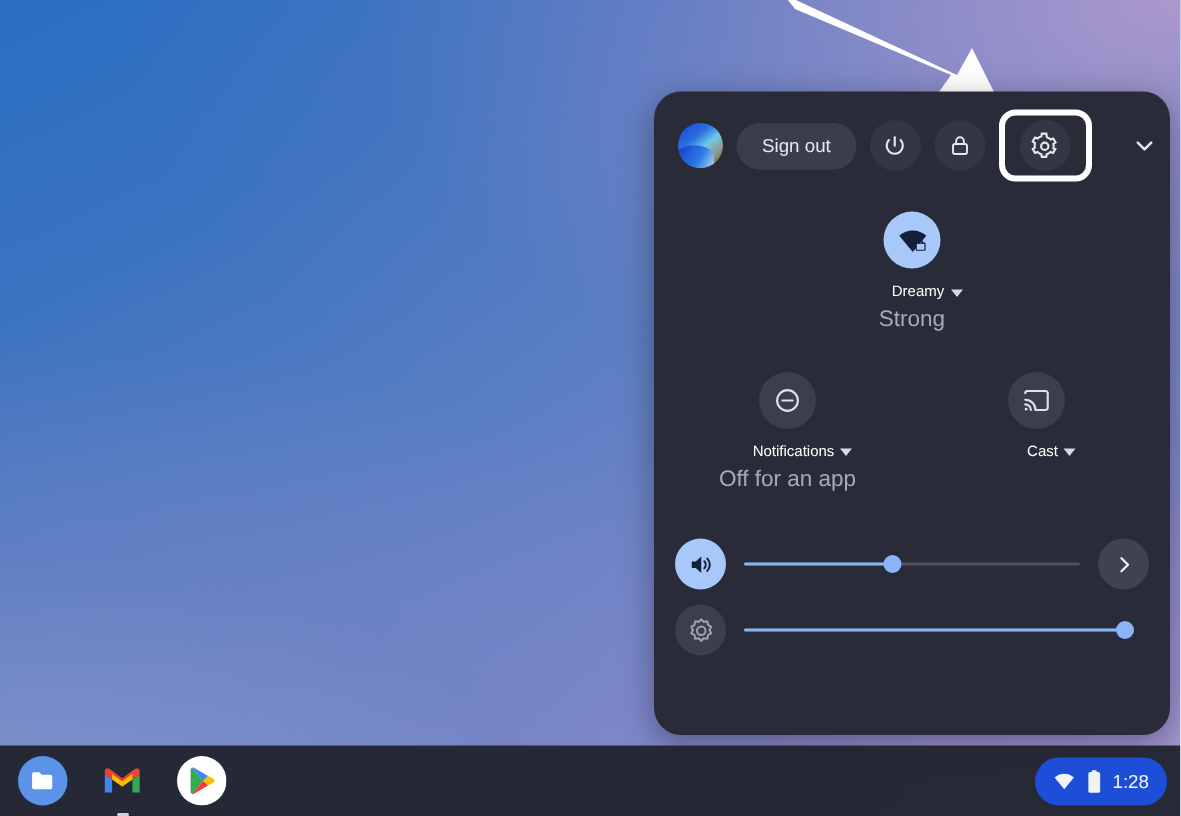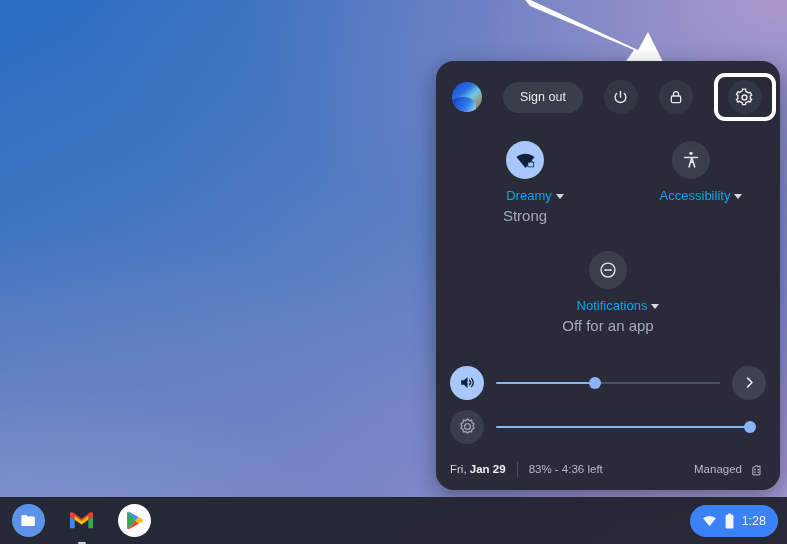--- a/index.html
+++ b/index.html
@@ -27,21 +27,21 @@
     width:344px; height:429px;
     background:#292c38;
     border-radius:18px;
     box-shadow:0 6px 22px rgba(0,0,0,0.35);
     overflow:hidden;
   }
 
   
   .qs-header {
     display:flex; align-items:center;
-    height:72px; padding:0 12px 0 16px; gap:21px;
+    height:72px; padding:0 12px 0 16px; gap:9px;
   }
   .avatar {
     width:30px; height:30px; border-radius:50%;
     background:linear-gradient(140deg,#1840d8 0%,#2b6fe0 35%,#6fc8e8 55%,#8d9a86 75%,#6b5a47 100%);
     flex:none; overflow:hidden; position:relative;
   }
   .avatar::after{
     content:""; position:absolute; left:-2px; bottom:-3px;
     width:26px; height:18px; border-radius:50% 50% 40% 60%;
     background:linear-gradient(120deg,#1033c9,#2f7de6 60%,#bfe3f2);
@@ -75,21 +75,21 @@
     cursor:pointer; padding:4px 0;
   }
   .tile-circle {
     width:38px; height:38px; border-radius:50%;
     display:flex; align-items:center; justify-content:center;
     margin-bottom:10px; position:relative;
   }
   .tile-circle.on  { background:#a8c7fa; color:#12203a; }
   .tile-circle.off { background:#3b3e4b; color:#dfe1ea; }
   .tile-label {
-    font-size:13px; color:#0ea5e9; display:flex; align-items:center; gap:4px;
+    font-size:10px; color:#ffffff; display:flex; align-items:center; gap:4px;
     line-height:1.1; white-space:nowrap;padding-left:20px;
   }
   .tile-sub { font-size:15px; color:#a6a9b6; margin-top:5px; line-height:1.1; }
   .caret {
     width:0; height:0; border-left:4px solid transparent; border-right:4px solid transparent;
     border-top:5px solid #d7d9e2; display:inline-block; margin-top:1px;
   }
 
   
   .slider-row { display:flex; align-items:center; padding:0 14px; height:48px; gap:12px; }
@@ -134,21 +134,21 @@
   }
   .shelf-apps { display:flex; align-items:center; gap:20px; padding-left:12px; }
   .app-icon { width:33px; height:33px; border-radius:50%; cursor:pointer; position:relative;
               display:flex; align-items:center; justify-content:center; }
   .app-icon.files { background:#5b93e8; }
   .dot-ind { position:absolute; bottom:-7px; left:50%; transform:translateX(-50%);
              width:8px; height:2.5px; border-radius:2px; background:#cfd2dc; }
   .tray {
     position:absolute; right:9px; top:50%; transform:translateY(-50%);
     height:32px; padding:0 12px; border-radius:16px;
-    background:#3b82f6; display:flex; align-items:center; gap:7px;
+    background:#1d4ed8; display:flex; align-items:center; gap:7px;
     color:#f2f3f8; font-size:12.5px; cursor:pointer;
   }
 </style>
 </head>
 <body>
 
 <div id="screen">
 
   <svg id="arrow" viewBox="0 0 170 80">
     <path d="M6 2 L122 56 L132 38 L150 74 L108 70 L118 56 L14 12 Z" fill="#ffffff"></path>
@@ -205,52 +205,54 @@
           </svg>
         </div>
         <div class="tile-label">
           <span>Dreamy</span>
           <i class="caret"></i>
         </div>
         <div class="tile-sub">Strong</div>
       </div>
 
 
-      <div class="tile">
-        <div class="tile-circle off">
-          <svg width="20" height="20" viewBox="0 0 24 24" fill="currentColor">
-            <circle cx="12" cy="4" r="2"></circle>
-            <path d="M3.5 8 h17 v1.8 h-6.3 l1.6 5 1.8 6 -1.9 .6 -1.7-5.7 h-1.9 l-1.7 5.7 -1.9-.6 1.8-6 1.6-5 H3.5 Z"></path>
-          </svg>
-        </div>
-        <div class="tile-label">
-          <span>Accessibility</span>
-          <i class="caret"></i>
-        </div>
-        <div class="tile-sub"></div>
-      </div>
     </div>
 
     <div class="tiles row2">
 
       <div class="tile">
         <div class="tile-circle off">
           <svg width="20" height="20" viewBox="0 0 24 24" fill="none" stroke="currentColor" stroke-width="1.7">
             <circle cx="12" cy="12" r="8.3"></circle>
             <path d="M7.9 12 h8.2" stroke-linecap="round"></path>
           </svg>
         </div>
         <div class="tile-label">
           <span>Notifications</span>
           <i class="caret"></i>
         </div>
         <div class="tile-sub">Off for an app</div>
       </div>
 
 
+      <div class="tile">
+        <div class="tile-circle off">
+          <svg width="20" height="20" viewBox="0 0 24 24" fill="none" stroke="currentColor" stroke-width="1.7" stroke-linecap="round">
+            <path d="M3 6.2 a1.8 1.8 0 0 1 1.8-1.8 h14.4 A1.8 1.8 0 0 1 21 6.2 v11.6 a1.8 1.8 0 0 1-1.8 1.8 h-7"></path>
+            <path d="M3 11.4 a8.2 8.2 0 0 1 8.2 8.2"></path>
+            <path d="M3 15.1 a4.5 4.5 0 0 1 4.5 4.5"></path>
+            <circle cx="3.7" cy="18.9" r="1.1" fill="currentColor" stroke="none"></circle>
+          </svg>
+        </div>
+        <div class="tile-label">
+          <span>Cast</span>
+          <i class="caret"></i>
+        </div>
+        <div class="tile-sub"></div>
+      </div>
     </div>
 
     <div class="slider-row first">
       <div class="sl-icon on">
         <svg width="19" height="19" viewBox="0 0 24 24" fill="currentColor">
           <path d="M4 9.2 h3.4 L12 5 v14 L7.4 14.8 H4 Z"></path>
           <path d="M14.6 9.1a4.2 4.2 0 0 1 0 5.8" fill="none" stroke="currentColor" stroke-width="1.7" stroke-linecap="round"></path>
           <path d="M17.1 6.8a7.5 7.5 0 0 1 0 10.4" fill="none" stroke="currentColor" stroke-width="1.7" stroke-linecap="round"></path>
         </svg>
       </div>
@@ -273,34 +275,20 @@
           <path d="M12 2.4 l2.1 2.1 3-.4 .6 3 2.6 1.6 -1.3 2.7 1.3 2.7 -2.6 1.6 -.6 3 -3-.4 -2.1 2.1 -2.1-2.1 -3 .4 -.6-3 -2.6-1.6 1.3-2.7 -1.3-2.7 2.6-1.6 .6-3 3 .4 Z"></path>
         </svg>
       </div>
       <div class="track">
         <div class="bar"></div>
         <div class="fill" id="bri-fill" style="width: 100%;"></div>
         <div class="thumb" id="bri-thumb" style="left: 100%;"></div>
       </div>
     </div>
 
-    <div class="qs-footer">
-      <div class="f-date"><span>Fri, </span><b>Jan 29</b></div>
-      <div class="f-div"></div>
-      <div>83% - 4:36 left</div>
-      <div class="f-spacer"></div>
-      <div class="f-managed">Managed</div>
-      <svg width="15" height="15" viewBox="0 0 24 24" fill="currentColor" style="color:#b6b9c6">
-        <path d="M3 20.5 V8.8 l7-3.3 v2.6 l4.4-1.9 V20.5 Z" fill="none" stroke="currentColor" stroke-width="1.6"></path>
-        <rect x="5.1" y="11" width="2.4" height="2.2"></rect>
-        <rect x="5.1" y="15.2" width="2.4" height="2.2"></rect>
-        <rect x="10.6" y="11" width="2.4" height="2.2"></rect>
-        <rect x="10.6" y="15.2" width="2.4" height="2.2"></rect>
-      </svg>
-    </div>
   </div>
 
   <div id="shelf">
     <div class="shelf-apps">
 
       <div class="app-icon files">
         <svg width="19" height="19" viewBox="0 0 24 24" fill="#ffffff">
           <path d="M3 6.5a1.6 1.6 0 0 1 1.6-1.6h4.6l1.9 2.1h7.3A1.6 1.6 0 0 1 20 8.6v8.9a1.6 1.6 0 0 1-1.6 1.6H4.6A1.6 1.6 0 0 1 3 17.5Z"></path>
         </svg>
       </div>

